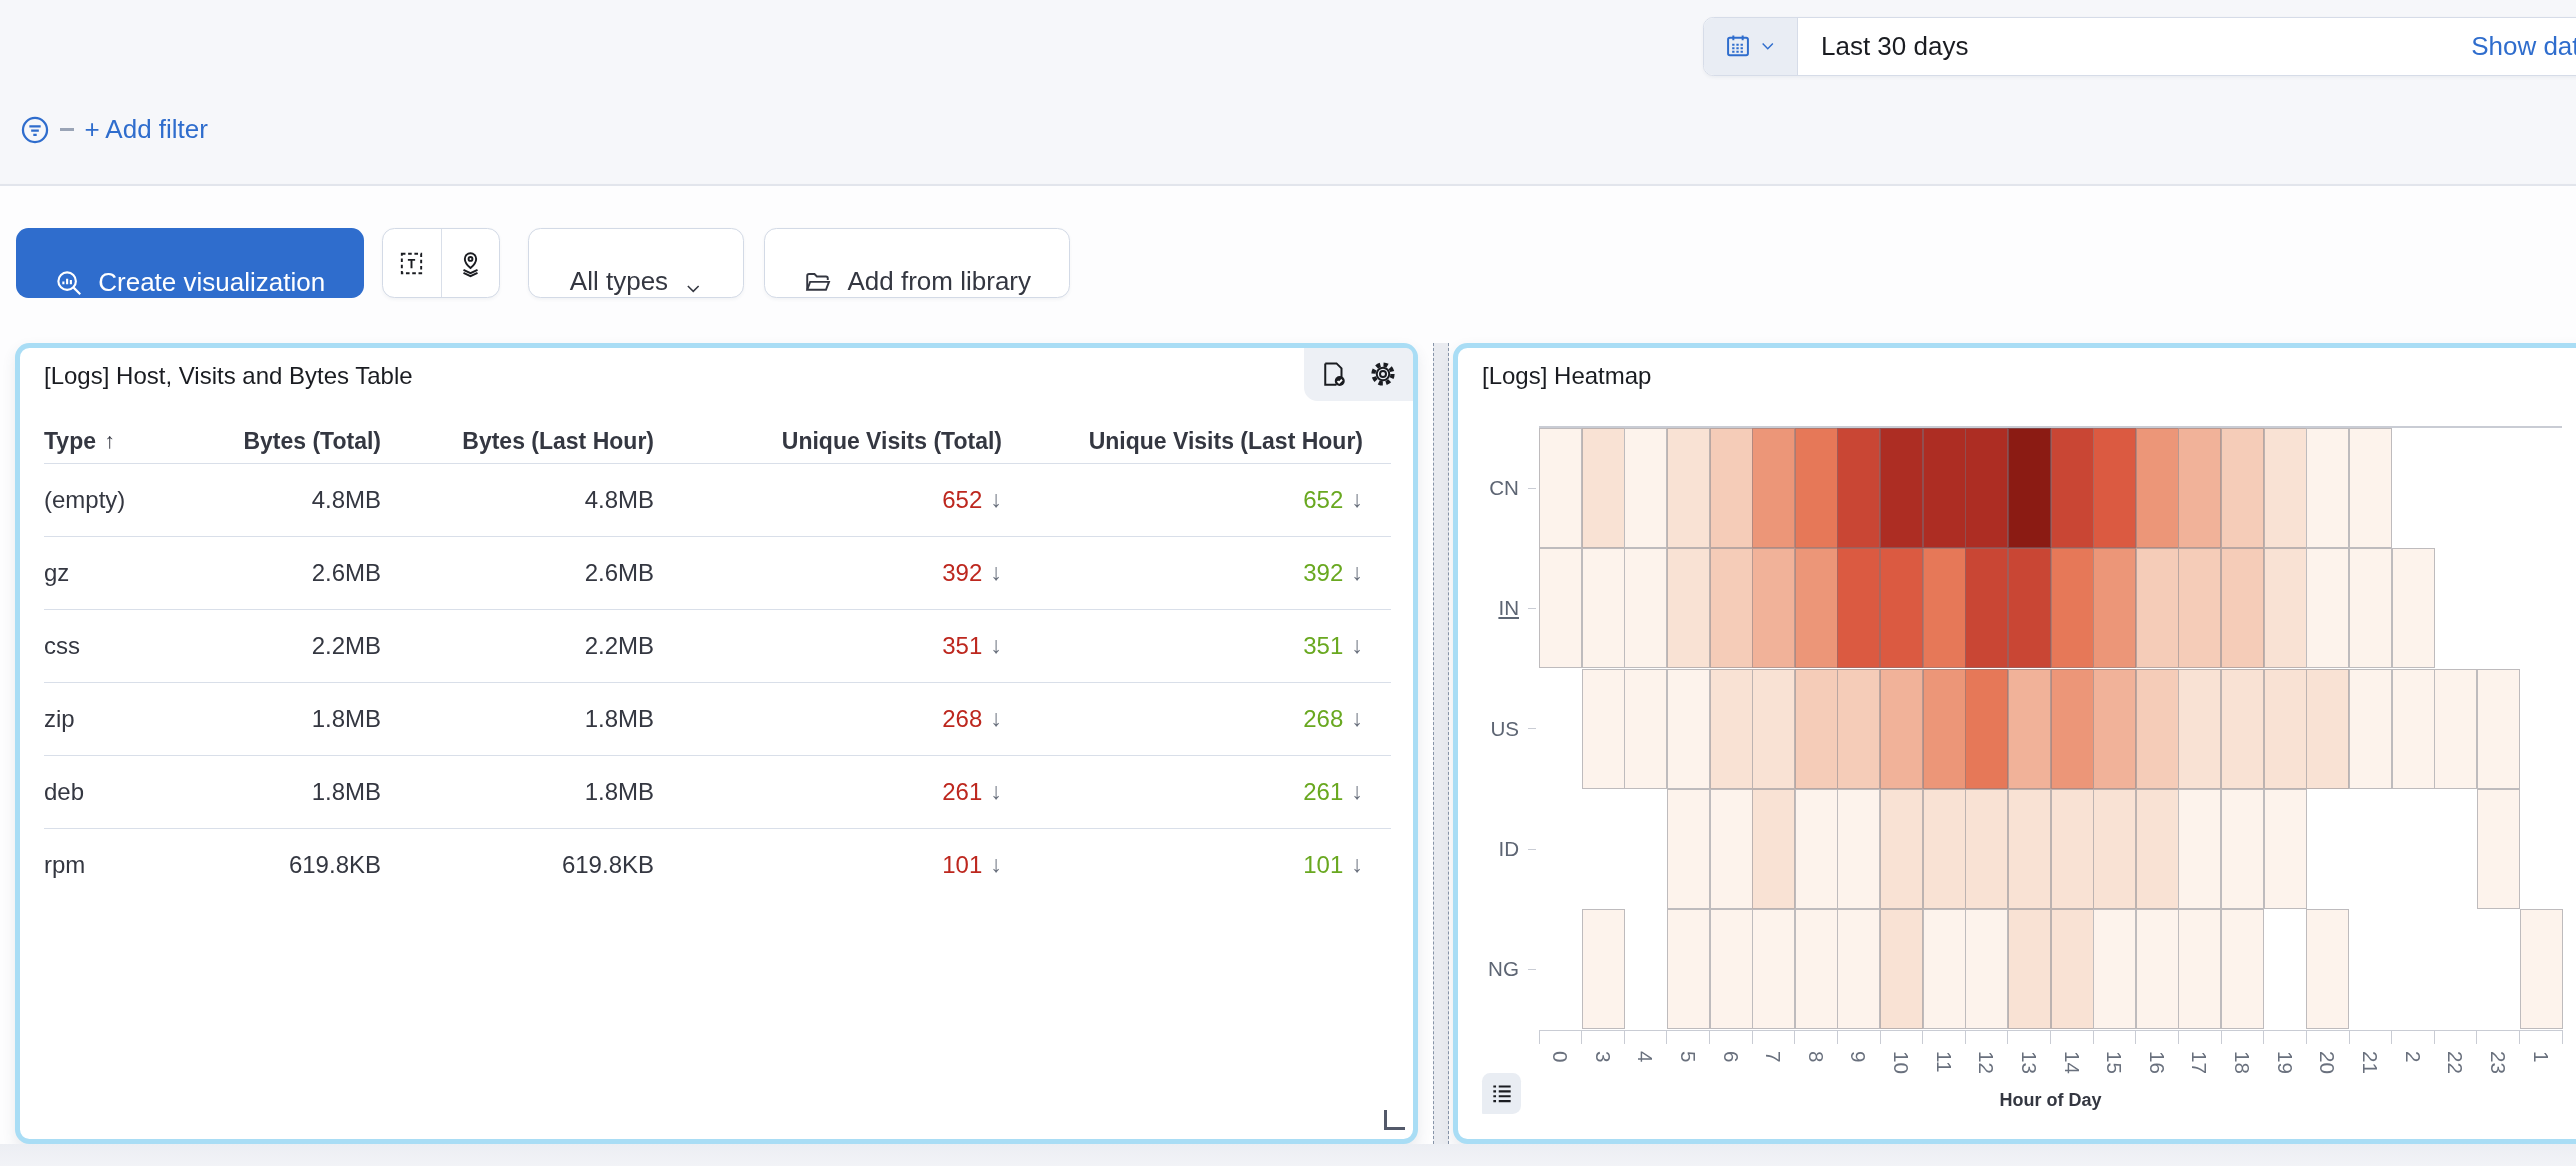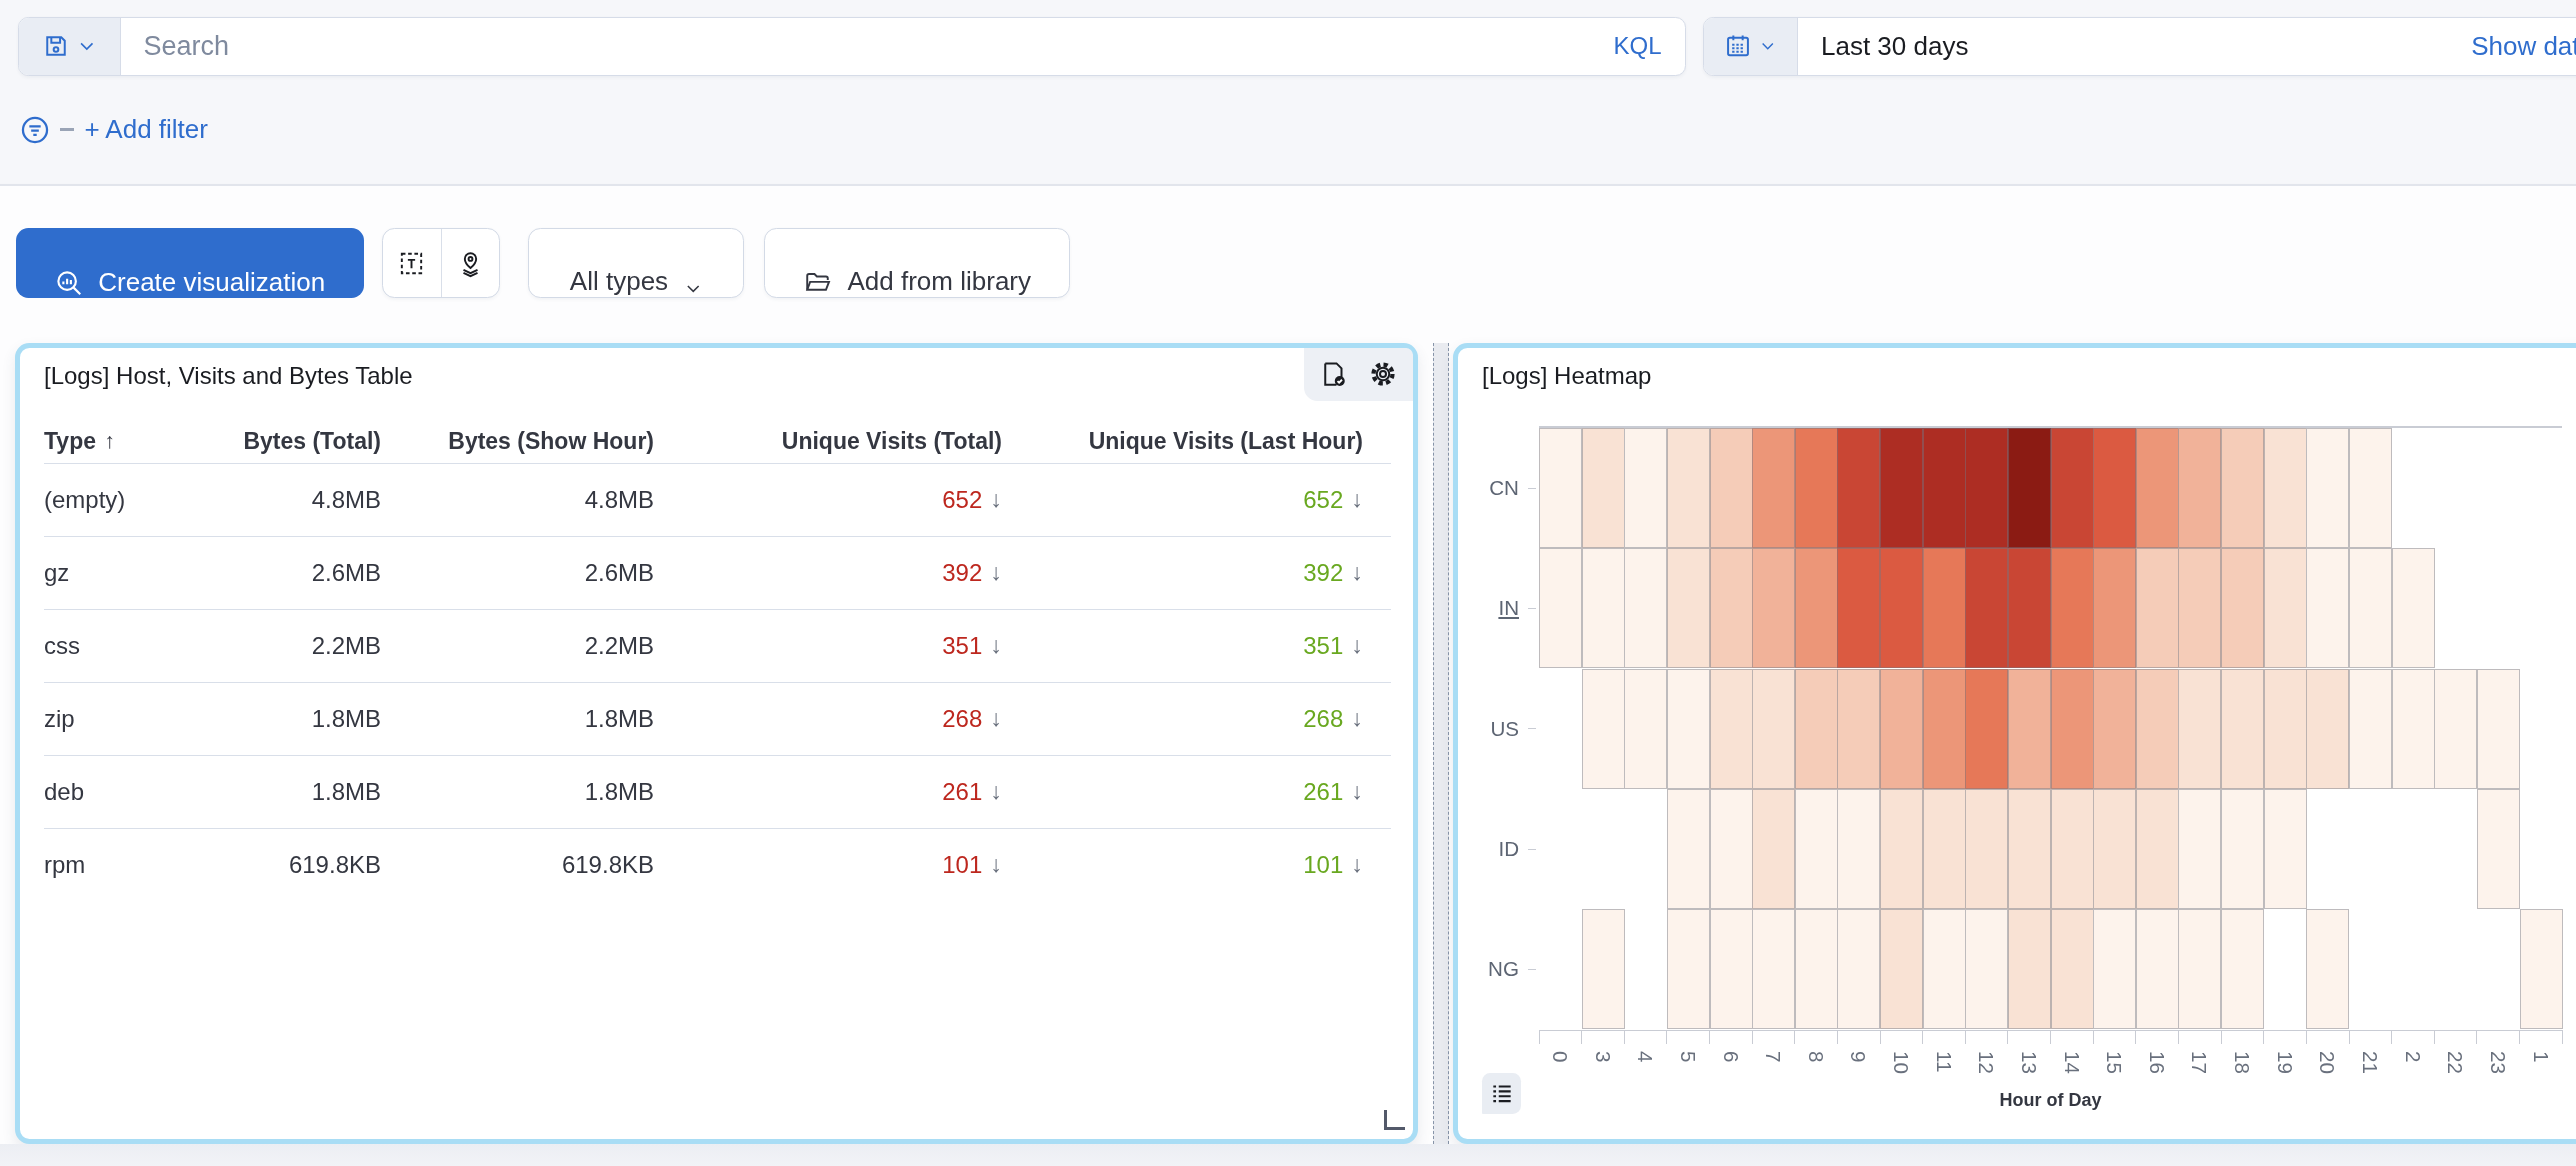--- a/index.html
+++ b/index.html
@@ -97,40 +97,20 @@
   .bottom-strip { position:absolute; left:0; top:1144px; width:2885px; height:22px;
     background:linear-gradient(#eceef3,#f2f3f7); }
   svg { display:block; }
 </style>
 </head>
 <body>
 
 <div class="chrome">
   <div class="querybar">
 
-    <div class="control search-control">
-      <button class="seg">
-        <span>
-          <svg width="28" height="28" viewBox="0 0 24 24" fill="none" stroke="#2f6dcd" stroke-width="1.7">
-            <path d="M4.5 4.5h12l3 3v12h-15z"></path>
-              <path d="M8 4.8v4.4h7.5V4.8"></path>
-              <circle cx="12" cy="15" r="2"></circle>
-          </svg>
-        </span>
-        <span>
-          <svg width="19.6" height="19.6" viewBox="0 0 24 24" fill="none" stroke="#2f6dcd" stroke-width="2">
-              <polyline points="5,9 12,16 19,9"></polyline>
-            </svg>
-        </span>
-      </button>
-      <div class="search-field">
-        <span class="placeholder">Search</span>
-        <span class="kql-badge">KQL</span>
-      </div>
-    </div>
 
     <div class="control date-control">
       <button class="seg">
         <span>
           <svg width="28" height="28" viewBox="0 0 24 24" fill="none" stroke="#2f6dcd" stroke-width="1.7">
             <rect x="3.5" y="5" width="17" height="15" rx="1.5"></rect>
               <path d="M8 3v4M16 3v4"></path>
             <path d="M7 11h10M7 14h10M7 17h10" stroke-dasharray="2 1.6"></path>
           </svg>
         </span>
@@ -229,21 +209,21 @@
       </span>
     </div>
 
     <div class="logtable">
       <div class="trow thead">
         <div class="hcell">
           <span>Type</span>
           <span class="sort-arrow">↑</span>
         </div>
         <div class="hcell num">Bytes (Total)</div>
-        <div class="hcell num">Bytes (Show Hour)</div>
+        <div class="hcell num">Bytes (Last Hour)</div>
         <div class="hcell num">Unique Visits (Total)</div>
         <div class="hcell num">Unique Visits (Last Hour)</div>
       </div>
       <div id="table-body">
           <div class="trow tbody-row">
             <div class="cell-type">(empty)</div>
             <div class="cell-num">4.8MB</div>
             <div class="cell-num">4.8MB</div>
             <div class="cell-visits">
               <span class="visits-total">652</span>

